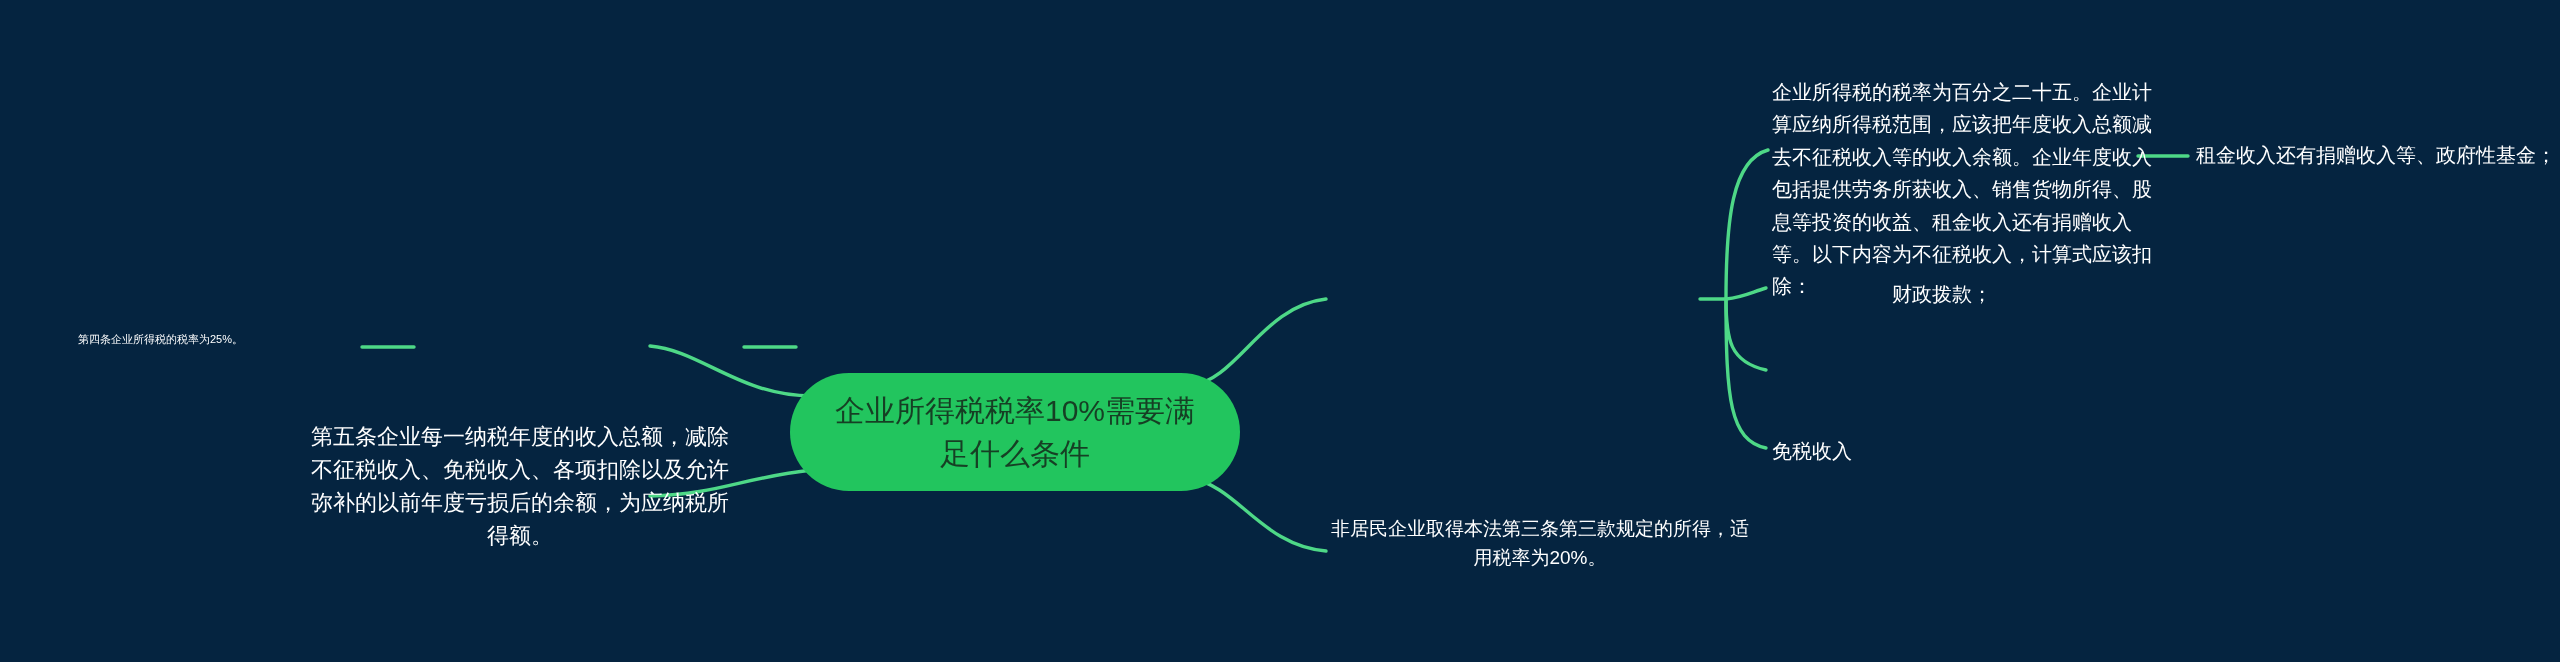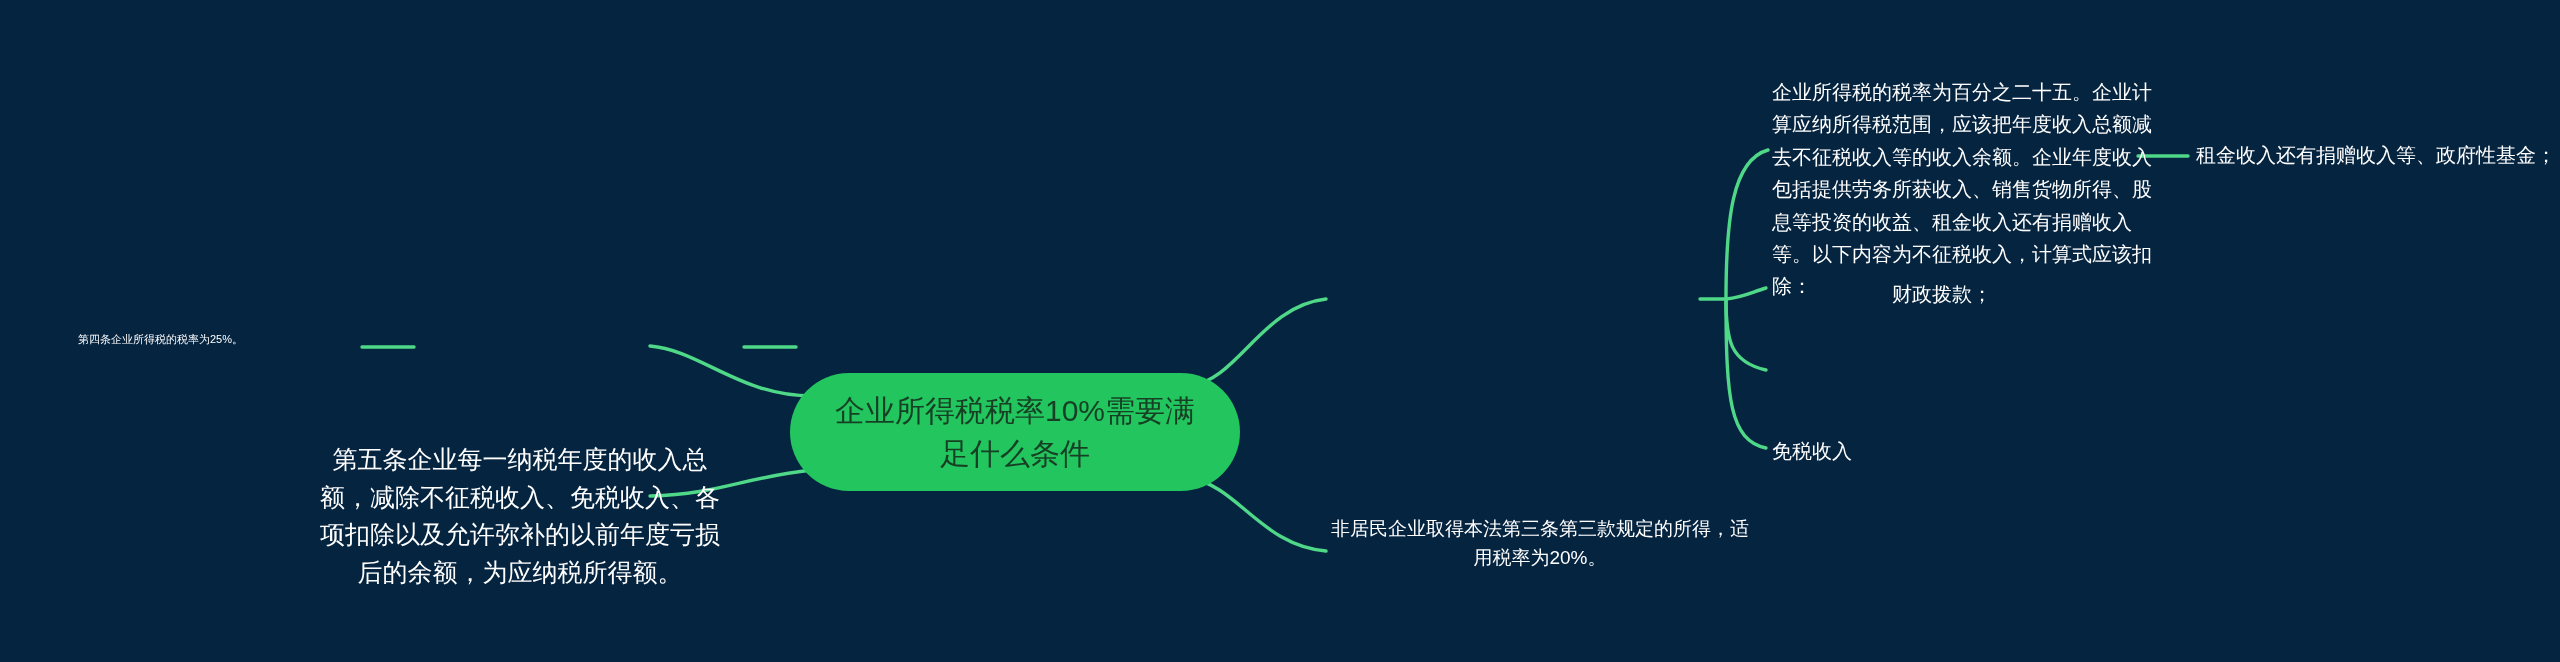--- a/index.html
+++ b/index.html
@@ -21,21 +21,21 @@
     font-size:11px;text-align:left;
   }
   
   #n-left-l1{
     left:428px;top:326px;width:330px;
     font-size:22px;
   }
   
   #n-left-l2{
     left:310px;top:420px;width:420px;
-    font-size:25px;text-align:center;line-height:1.5;margin-top:21px;
+    font-size:22px;text-align:center;line-height:1.5;
   }
 
   
   #n-root{
     left:790px;top:373px;width:450px;height:118px;
     background:#3ccd6c;
     border-radius:62px;
     display:flex;align-items:center;justify-content:center;
     color:#163f24;font-size:30px;line-height:1.45;text-align:center;
     box-sizing:border-box;padding:0 34px;

